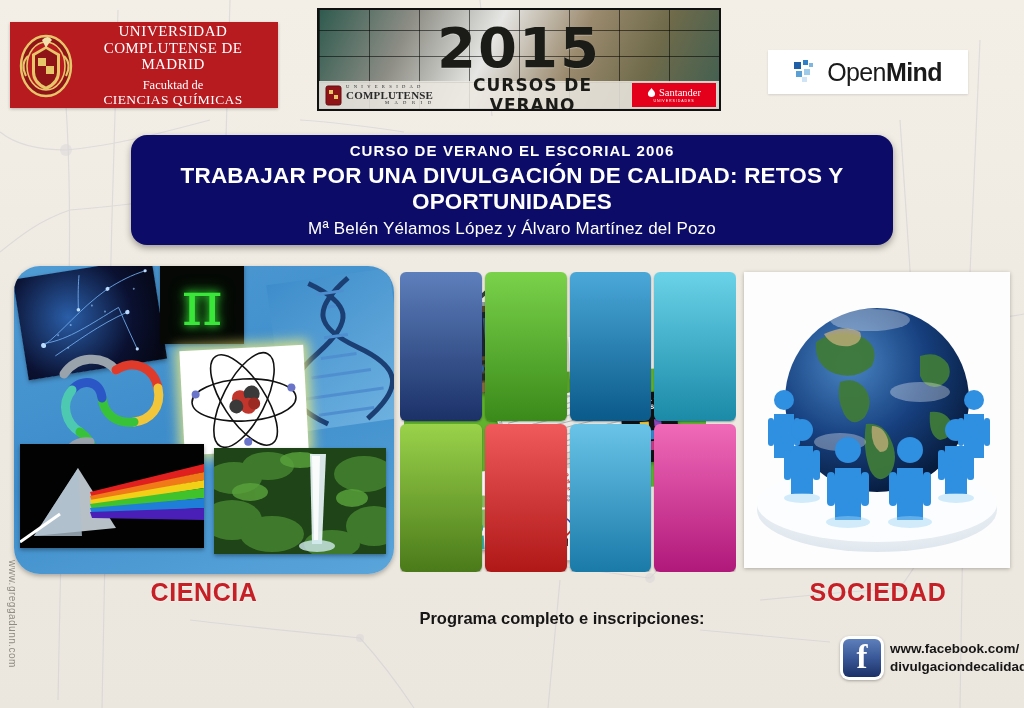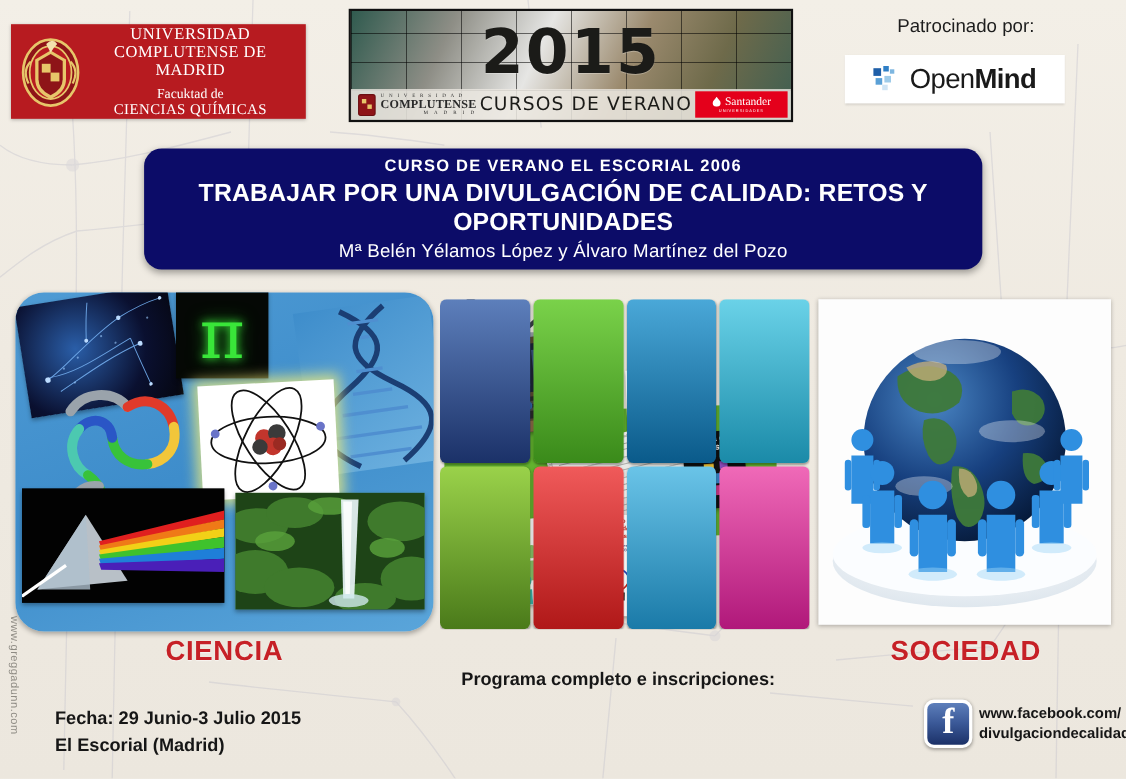--- a/index.html
+++ b/index.html
@@ -51,21 +51,21 @@
     position:absolute;left:0;right:0;bottom:0;height:28px;
     background:rgba(236,233,226,.86);display:flex;align-items:center;
   }
   .cmp-logo{display:flex;align-items:center;margin-left:6px;gap:4px;}
   .cmp-seal{width:17px;height:21px;}
   .cmp-words{line-height:1;color:#2a2a2a;font-family:"Liberation Serif",serif;}
   .cmp-u{font-size:4.6px;letter-spacing:1.6px;display:block;}
   .cmp-c{font-size:11px;letter-spacing:.2px;display:block;font-weight:bold;}
   .cmp-m{font-size:4.6px;letter-spacing:2.2px;display:block;text-align:right;}
   .cursos{flex:1;text-align:center;font-family:"DejaVu Sans",sans-serif;
-    font-size:17px;font-weight:normal;color:#1b1b18;letter-spacing:1px;}
+    font-size:17px;font-weight:bold;color:#1b1b18;letter-spacing:1px;}
   .santander{
     width:84px;height:24px;background:#e4001b;margin-right:3px;
     display:flex;flex-direction:column;align-items:center;justify-content:center;color:#fff;
   }
   .sant-row{display:flex;align-items:center;gap:3px;}
   .sant-name{font-size:10.5px;font-family:"Liberation Serif",serif;}
   .sant-sub{font-size:3.6px;letter-spacing:.9px;margin-top:1px;}
 
   .sponsor-label{
     position:absolute;left:744px;top:14px;width:268px;text-align:center;
@@ -260,21 +260,20 @@
           <svg width="9" height="9" viewBox="0 0 10 10">
             <path d="M5 0 C7 3 9 4 9 6.5 C9 9 7 10 5 10 C3 10 1 9 1 6.5 C1 4 3 3 5 0 Z" fill="#fff"></path>
           </svg>
           <span class="sant-name">Santander</span>
         </div>
         <span class="sant-sub">UNIVERSIDADES</span>
       </div>
     </div>
   </div>
 
-  <div class="sponsor-label">Patrocinado por:</div>
   <div class="openmind">
     <span class="om-sq">
       <i style="left:0;top:2px;width:7px;height:7px;background:#1f5fa8;"></i>
       <i style="left:9px;top:0;width:5px;height:5px;background:#2f7fc6;"></i>
       <i style="left:15px;top:3px;width:4px;height:4px;background:#7db6e0;"></i>
       <i style="left:2px;top:11px;width:6px;height:6px;background:#5aa0d6;"></i>
       <i style="left:10px;top:9px;width:6px;height:6px;background:#9ecbe9;"></i>
       <i style="left:8px;top:17px;width:5px;height:5px;background:#cfe4f4;"></i>
     </span>
     <span class="om-word">
@@ -702,24 +701,20 @@
           <ellipse cx="58" cy="226" rx="18" ry="5"></ellipse>
             <ellipse cx="212" cy="226" rx="18" ry="5"></ellipse>
         </g>
       </svg>
     </div>
   </div>
 
   <div class="cat cat-ciencia">CIENCIA</div>
   <div class="cat cat-socied">SOCIEDAD</div>
 
-  <div class="info info-left">
-    <div>Fecha: 29 Junio-3 Julio 2015</div>
-    <div>El Escorial (Madrid)</div>
-  </div>
 
   <div class="info info-mid">
     <div>Programa completo e inscripciones:</div>
   </div>
 
   <div class="fbblock">
     <div class="fbicon">
       <div class="fbinner"></div>
     </div>
     <div class="fbtext">

